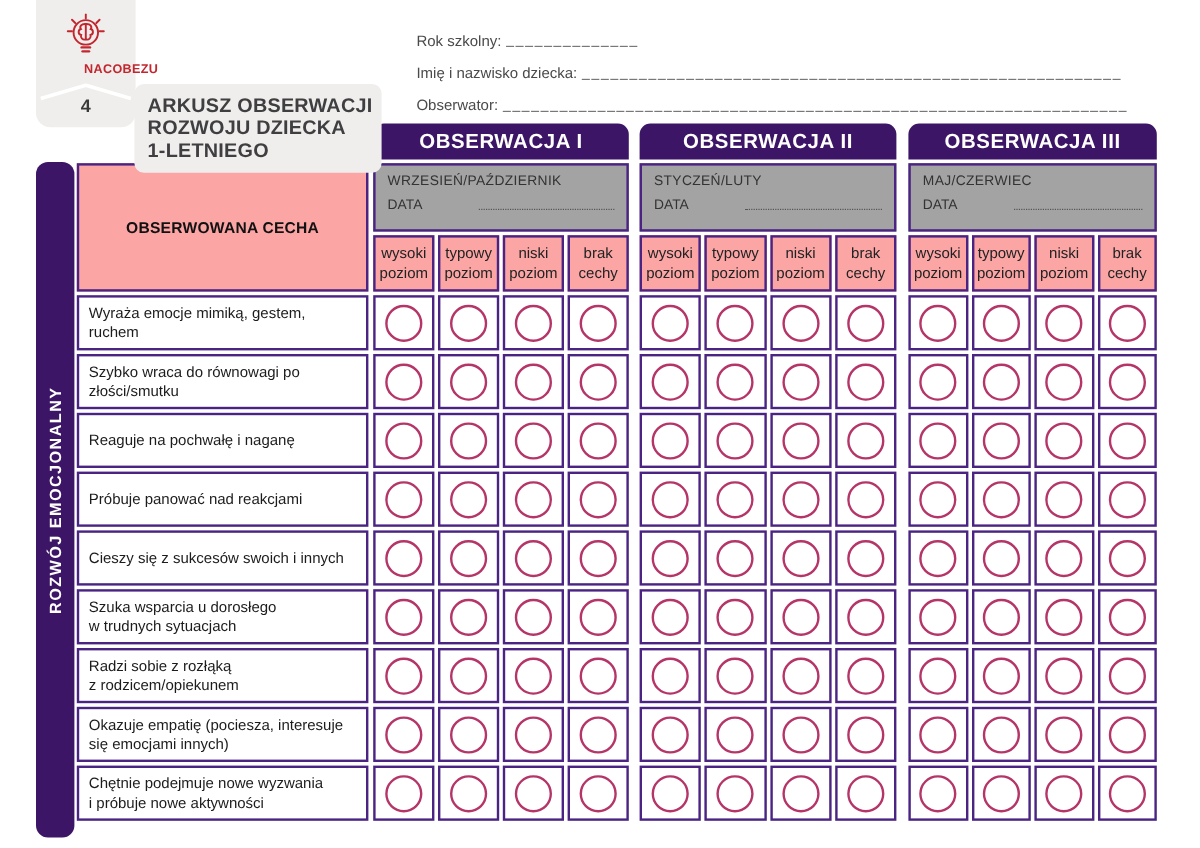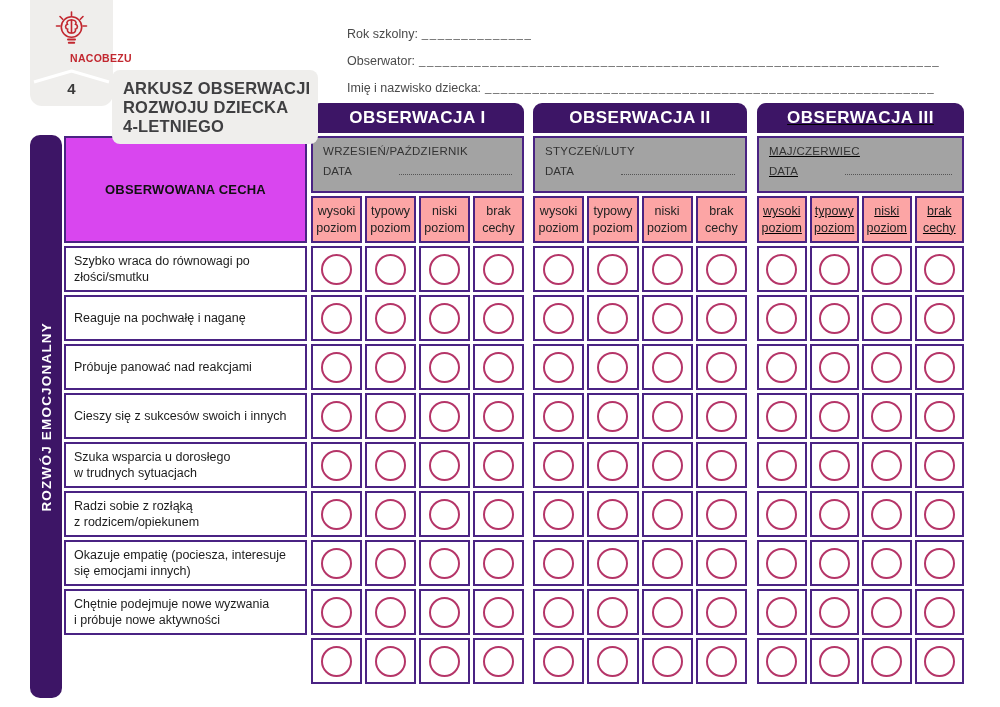--- a/index.html
+++ b/index.html
@@ -35,31 +35,31 @@
 
   
   .table-area{position:absolute;left:30px;top:103px;display:flex;align-items:flex-start;}
 
   .category-bar{width:32px;height:563px;margin-top:32px;background:var(--hp);border-radius:10px;
           display:flex;align-items:center;justify-content:center;}
   .category-bar span{writing-mode:vertical-rl;transform:rotate(180deg);color:#fff;
           font-size:13.5px;font-weight:600;letter-spacing:1.2px;white-space:nowrap;}
 
   .features-col{width:243px;margin-left:2px;margin-top:33px;display:flex;flex-direction:column;gap:3px;}
-  .feature-header{height:107px;border:2px solid var(--bp);background:#d946ef;display:flex;
+  .feature-header{height:107px;border:2px solid var(--bp);background:#fca5a5;display:flex;
           align-items:center;justify-content:center;font-size:13px;font-weight:700;color:#111;
           letter-spacing:.2px;text-align:center;}
   .feature-cell{height:46px;border:2px solid var(--bp);background:#fff;display:flex;
           align-items:center;padding:0 8px;}
   .feature-cell span{font-size:12.5px;color:#1C1C1C;line-height:1.3;white-space:pre-line;}
 
   .obs-block{display:flex;flex-direction:column;gap:3px;}
   .obs-1{width:213px;margin-left:4px;}
   .obs-2{width:214px;margin-left:9px;}
-  .obs-3{width:207px;margin-left:10px;text-decoration:underline;}
+  .obs-3{width:207px;margin-left:10px;}
 
   .obs-header{height:30px;background:var(--hp);border-radius:9px 9px 0 0;color:#fff;
           display:flex;align-items:center;justify-content:center;font-size:17px;font-weight:600;
           letter-spacing:.5px;}
   .period-cell{height:57px;border:2px solid var(--bp);background:#a3a3a3;padding:7px 10px 5px 10px;
           display:flex;flex-direction:column;}
   .period{font-size:11.5px;color:#333;letter-spacing:.3px;}
   .data-row{display:flex;align-items:flex-end;font-size:11.5px;color:#333;margin-top:8px;gap:42px;}
   .leader{flex:1;border-bottom:1.5px dotted #555;margin:0 0 2px 5px;}
 
@@ -96,46 +96,50 @@
     <div class="brand">NACOBEZU</div>
     <svg class="chev" width="81" height="18" viewBox="0 0 81 18">
       <polyline points="3,15 40.5,4 78,15" fill="none" stroke="#FFFFFF" stroke-width="3" stroke-linejoin="round"></polyline>
     </svg>
     <div class="age">4</div>
   </div>
 
   <div class="title-card">
     <span>ARKUSZ OBSERWACJI</span>
     <span>ROZWOJU DZIECKA</span>
-    <span>4-LETNIEGO</span>
+    <span>1-LETNIEGO</span>
   </div>
 
   <div class="fields">
     <div class="field-row">
       <span>Rok szkolny:</span>
       <span class="blank">______________</span>
     </div>
     <div class="field-row">
+      <span>Imię i nazwisko dziecka:</span>
+      <span class="blank">_________________________________________________________</span>
+    </div>
+    <div class="field-row">
       <span>Obserwator:</span>
       <span class="blank">__________________________________________________________________</span>
     </div>
-    <div class="field-row">
-      <span>Imię i nazwisko dziecka:</span>
-      <span class="blank">_________________________________________________________</span>
-    </div>
   </div>
 
   <div class="table-area">
 
     <aside class="category-bar">
       <span>ROZWÓJ EMOCJONALNY</span>
     </aside>
 
     <div class="features-col">
       <div class="feature-header">OBSERWOWANA CECHA</div>
+      <div class="feature-cell">
+          <span>Wyraża emocje mimiką, gestem,
+ruchem</span>
+        </div>
       <div class="feature-cell">
           <span>Szybko wraca do równowagi po
 złości/smutku</span>
         </div>
       <div class="feature-cell">
           <span>Reaguje na pochwałę i naganę</span>
         </div>
       <div class="feature-cell">
           <span>Próbuje panować nad reakcjami</span>
         </div>

